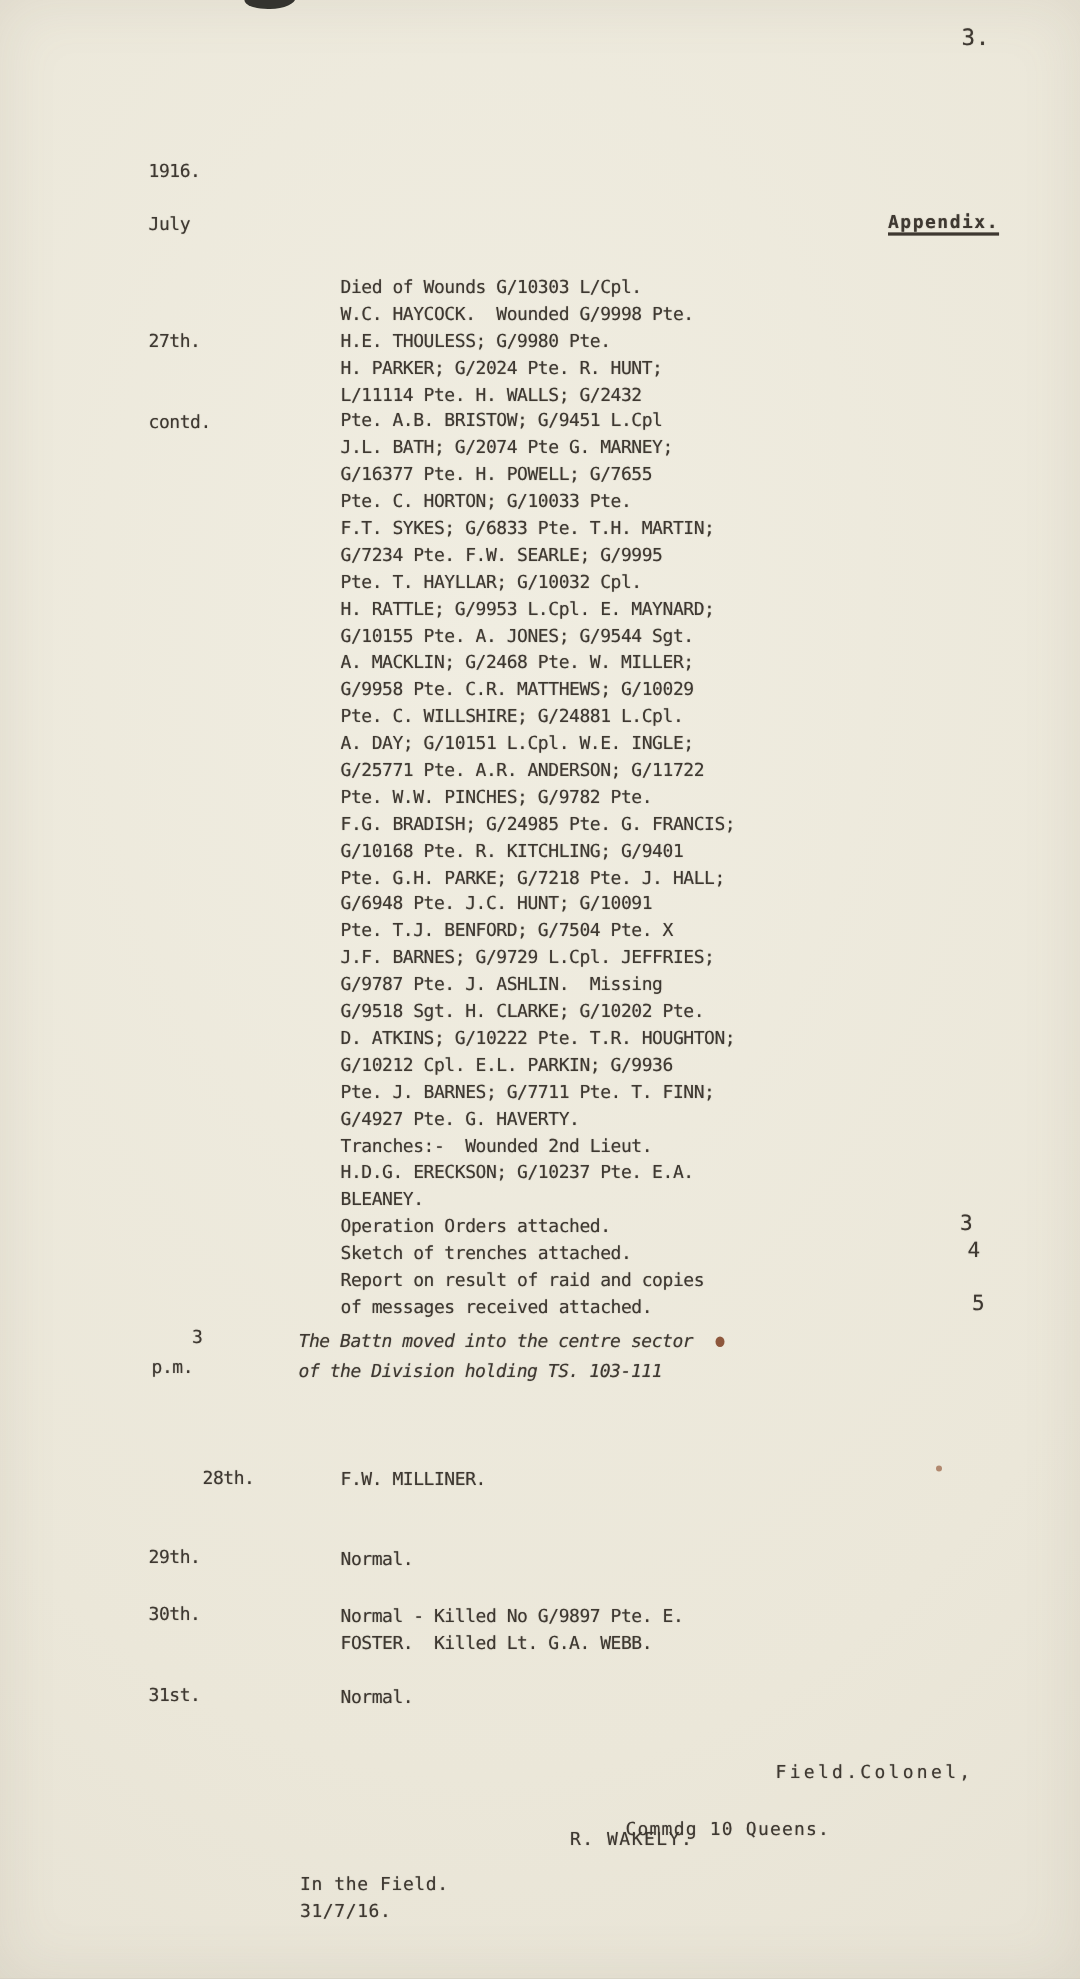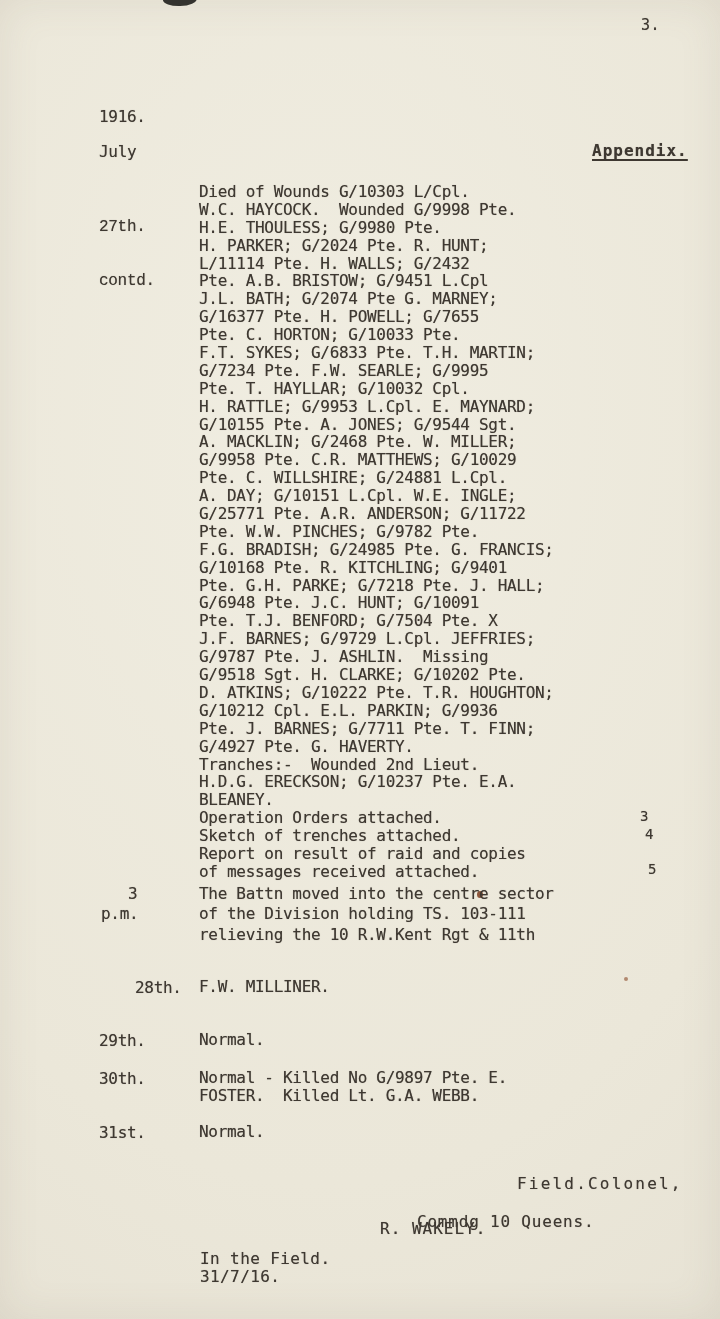--- a/index.html
+++ b/index.html
@@ -9,39 +9,39 @@
     margin:0;
     background:
       radial-gradient(130% 105% at 45% 32%, #f0ede1 0%, #ebe7d9 55%, #e3ded0 100%);
     box-shadow:inset 0 0 40px rgba(120,110,90,0.12);
     overflow:hidden;
     font-family:"DejaVu Sans Mono","Liberation Mono",monospace;
     color:#3e3831;
   }
   .tw{
     position:absolute;
-    font-size:16px;
+    font-size:12px;
     letter-spacing:-0.3px;
     white-space:pre;
     text-shadow:0 0 0.7px rgba(62,56,49,0.55);
   }
   .lines{line-height:17.9px;}
-  .lines .tline{height:17.9px;}
+  .lines .tline{height:17.9px;margin-left:28px;}
   .lines-wide{line-height:20.4px;}
   .lines-wide .tline{height:20.4px;}
   .pagenum{left:641px;top:16px;font-size:15px;letter-spacing:0.5px;}
   .year{left:99px;top:107px;}
   .month{left:99px;top:142px;}
   .appendix{
     left:592px;top:141px;letter-spacing:1px;font-weight:bold;
     text-decoration:underline;text-underline-offset:3px;text-decoration-thickness:1.5px;
   }
-  .d27{left:99px;top:183px;line-height:17.9px;font-family:Liberation Mono, monospace;}
+  .d27{left:99px;top:183px;line-height:17.9px;}
   .b27a{left:199px;top:183px;}
-  .b27b{left:199px;top:884px;}
+  .b27b{left:199px;top:884px;font-style:italic;}
   .aref{font-size:14px;}
   .aref3{left:640px;top:808px;}
   .aref4{left:645px;top:826px;}
   .aref5{left:648px;top:861px;}
   .time-num{left:128px;top:884px;}
   .time-mer{left:101px;top:904px;text-align:center;}
   .d28{left:99px;top:978px;margin-left:36px;}
   .b28{left:199px;top:978px;}
   .d29{left:99px;top:1031px;}
   .b29{left:199px;top:1031px;}
@@ -83,21 +83,21 @@
   </div>
   <div class="tw lines b27a"><div class="tline">Died of Wounds G/10303 L/Cpl.</div><div class="tline">W.C. HAYCOCK.  Wounded G/9998 Pte.</div><div class="tline">H.E. THOULESS; G/9980 Pte.</div><div class="tline">H. PARKER; G/2024 Pte. R. HUNT;</div><div class="tline">L/11114 Pte. H. WALLS; G/2432</div><div class="tline">Pte. A.B. BRISTOW; G/9451 L.Cpl</div><div class="tline">J.L. BATH; G/2074 Pte G. MARNEY;</div><div class="tline">G/16377 Pte. H. POWELL; G/7655</div><div class="tline">Pte. C. HORTON; G/10033 Pte.</div><div class="tline">F.T. SYKES; G/6833 Pte. T.H. MARTIN;</div><div class="tline">G/7234 Pte. F.W. SEARLE; G/9995</div><div class="tline">Pte. T. HAYLLAR; G/10032 Cpl.</div><div class="tline">H. RATTLE; G/9953 L.Cpl. E. MAYNARD;</div><div class="tline">G/10155 Pte. A. JONES; G/9544 Sgt.</div><div class="tline">A. MACKLIN; G/2468 Pte. W. MILLER;</div><div class="tline">G/9958 Pte. C.R. MATTHEWS; G/10029</div><div class="tline">Pte. C. WILLSHIRE; G/24881 L.Cpl.</div><div class="tline">A. DAY; G/10151 L.Cpl. W.E. INGLE;</div><div class="tline">G/25771 Pte. A.R. ANDERSON; G/11722</div><div class="tline">Pte. W.W. PINCHES; G/9782 Pte.</div><div class="tline">F.G. BRADISH; G/24985 Pte. G. FRANCIS;</div><div class="tline">G/10168 Pte. R. KITCHLING; G/9401</div><div class="tline">Pte. G.H. PARKE; G/7218 Pte. J. HALL;</div><div class="tline">G/6948 Pte. J.C. HUNT; G/10091</div><div class="tline">Pte. T.J. BENFORD; G/7504 Pte. X</div><div class="tline">J.F. BARNES; G/9729 L.Cpl. JEFFRIES;</div><div class="tline">G/9787 Pte. J. ASHLIN.  Missing</div><div class="tline">G/9518 Sgt. H. CLARKE; G/10202 Pte.</div><div class="tline">D. ATKINS; G/10222 Pte. T.R. HOUGHTON;</div><div class="tline">G/10212 Cpl. E.L. PARKIN; G/9936</div><div class="tline">Pte. J. BARNES; G/7711 Pte. T. FINN;</div><div class="tline">G/4927 Pte. G. HAVERTY.</div><div class="tline">Tranches:-  Wounded 2nd Lieut.</div><div class="tline">H.D.G. ERECKSON; G/10237 Pte. E.A.</div><div class="tline">BLEANEY.</div><div class="tline">Operation Orders attached.</div><div class="tline">Sketch of trenches attached.</div><div class="tline">Report on result of raid and copies</div><div class="tline">of messages received attached.</div></div>
 
   <div class="tw aref aref3">3</div>
   <div class="tw aref aref4">4</div>
   <div class="tw aref aref5">5</div>
 
   <div class="tw time-num">3</div>
   <div class="tw time-mer">p.m.</div>
 
-  <div class="tw lines-wide b27b"><div class="tline">The Battn moved into the centre sector</div><div class="tline">of the Division holding TS. 103-111</div><div class="tline">relieving the 10 R.W.Kent Rgt &amp; 11th</div></div>
+  <div class="tw lines-wide b27b"><div class="tline">The Battn moved into the centre sector</div><div class="tline">of the Division holding TS. 103-111</div></div>
 
   <div class="tw d28">28th.</div>
   <div class="tw lines b28"><div class="tline">F.W. MILLINER.</div></div>
 
   <div class="tw d29">29th.</div>
   <div class="tw lines b29"><div class="tline">Normal.</div></div>
 
   <div class="tw d30">30th.</div>
   <div class="tw lines b30"><div class="tline">Normal - Killed No G/9897 Pte. E.</div><div class="tline">FOSTER.  Killed Lt. G.A. WEBB.</div></div>
 

